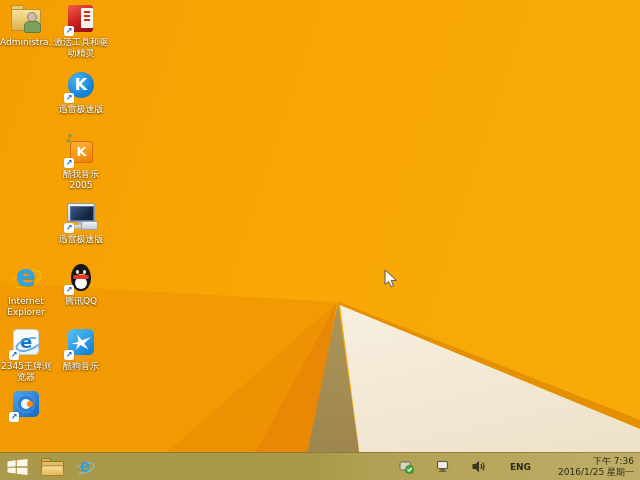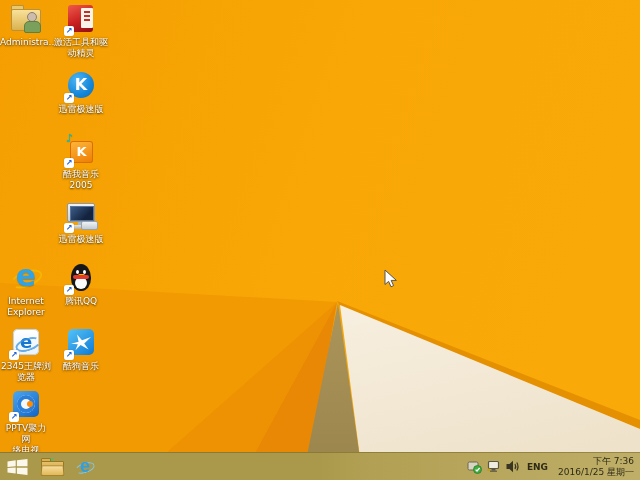--- a/index.html
+++ b/index.html
@@ -117,21 +117,21 @@
     background:#f4f8fd;box-shadow:inset 0 0 0 4px #2b7fd8;}
   .pp-dot{position:absolute;left:14px;top:10px;width:6px;height:6px;border-radius:50%;background:#ff8a00;z-index:3;}
 
   
   .taskbar{position:absolute;left:0;bottom:0;width:640px;height:28px;z-index:5;
     display:flex;align-items:center;
     background:linear-gradient(to right,#ab994b 0%,#ab994b 50%,#b2a054 58%,#beae67 100%);
     border-top:1px solid rgba(80,65,15,.35);box-sizing:border-box;}
   .tb-btn{width:34px;height:27px;display:flex;align-items:center;justify-content:center;
     background:transparent;border:none;padding:0;}
-  .tray{margin-left:auto;display:flex;align-items:center;gap:4px;padding-right:6px;height:100%;}
+  .tray{margin-left:auto;display:flex;align-items:center;gap:21px;padding-right:6px;height:100%;}
   .tray-ico{width:15px;height:15px;position:relative;display:inline-block;}
   .lang{font-size:9px;font-weight:bold;color:#2e2a16;padding:0 3px;}
   .clock{text-align:right;font-size:9px;line-height:11px;color:#2e2a16;padding-left:3px;}
 
   
   .exp{position:relative;width:21px;height:17px;}
   .exp-back{position:absolute;left:0;top:3px;width:21px;height:13px;border-radius:1px;
     background:linear-gradient(#e5c06a,#c69a35);border:1px solid #9a7722;}
   .exp-tab{position:absolute;left:0;top:0;width:8px;height:5px;border-radius:1px 1px 0 0;
     background:#d9b255;border:1px solid #9a7722;}
@@ -214,22 +214,20 @@
   </div>
 
   <div class="cell" style="left:0;top:388px">
     <div class="ico">
       <div class="pp">
         <div class="pp-circle"></div>
           <div class="pp-dot"></div>
       </div>
       <div class="badge">↗</div>
     </div>
-    <div class="lbl">PPTV聚力 网
-络电视</div>
   </div>
 
   <div class="cell c2" style="left:53px;top:2px">
     <div class="ico">
       <div class="act"></div>
         <div class="act-page"></div>
         <div class="act-mark"></div>
       <div class="badge">↗</div>
     </div>
     <div class="lbl">激活工具和驱

